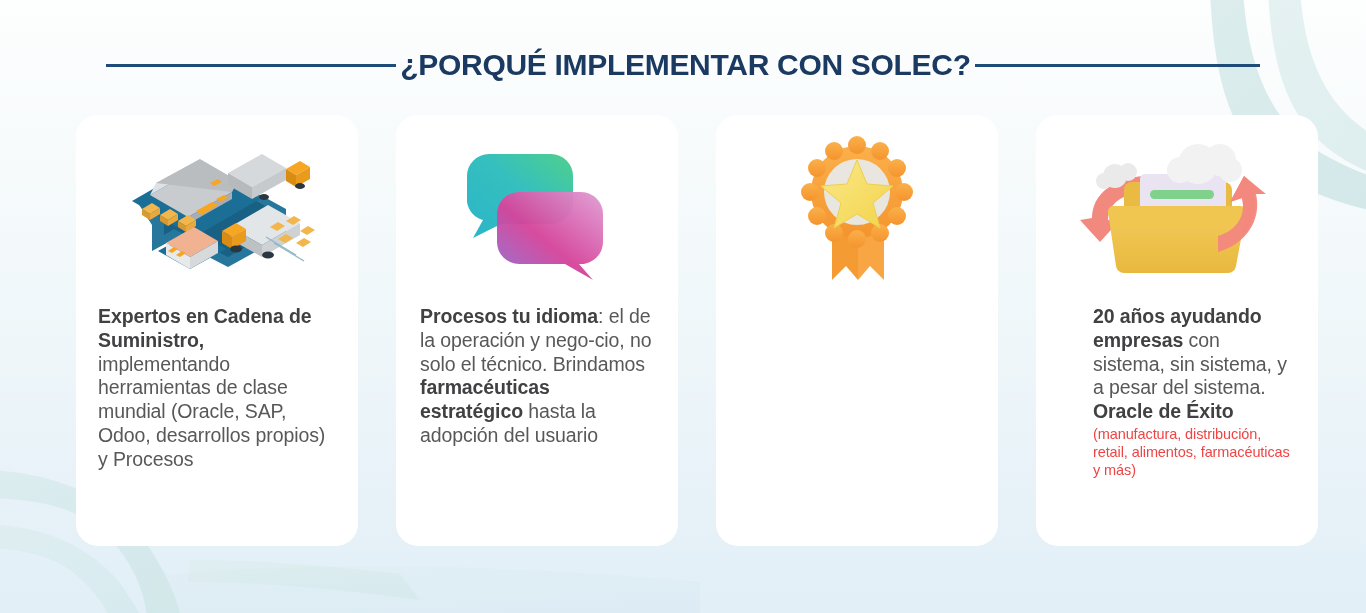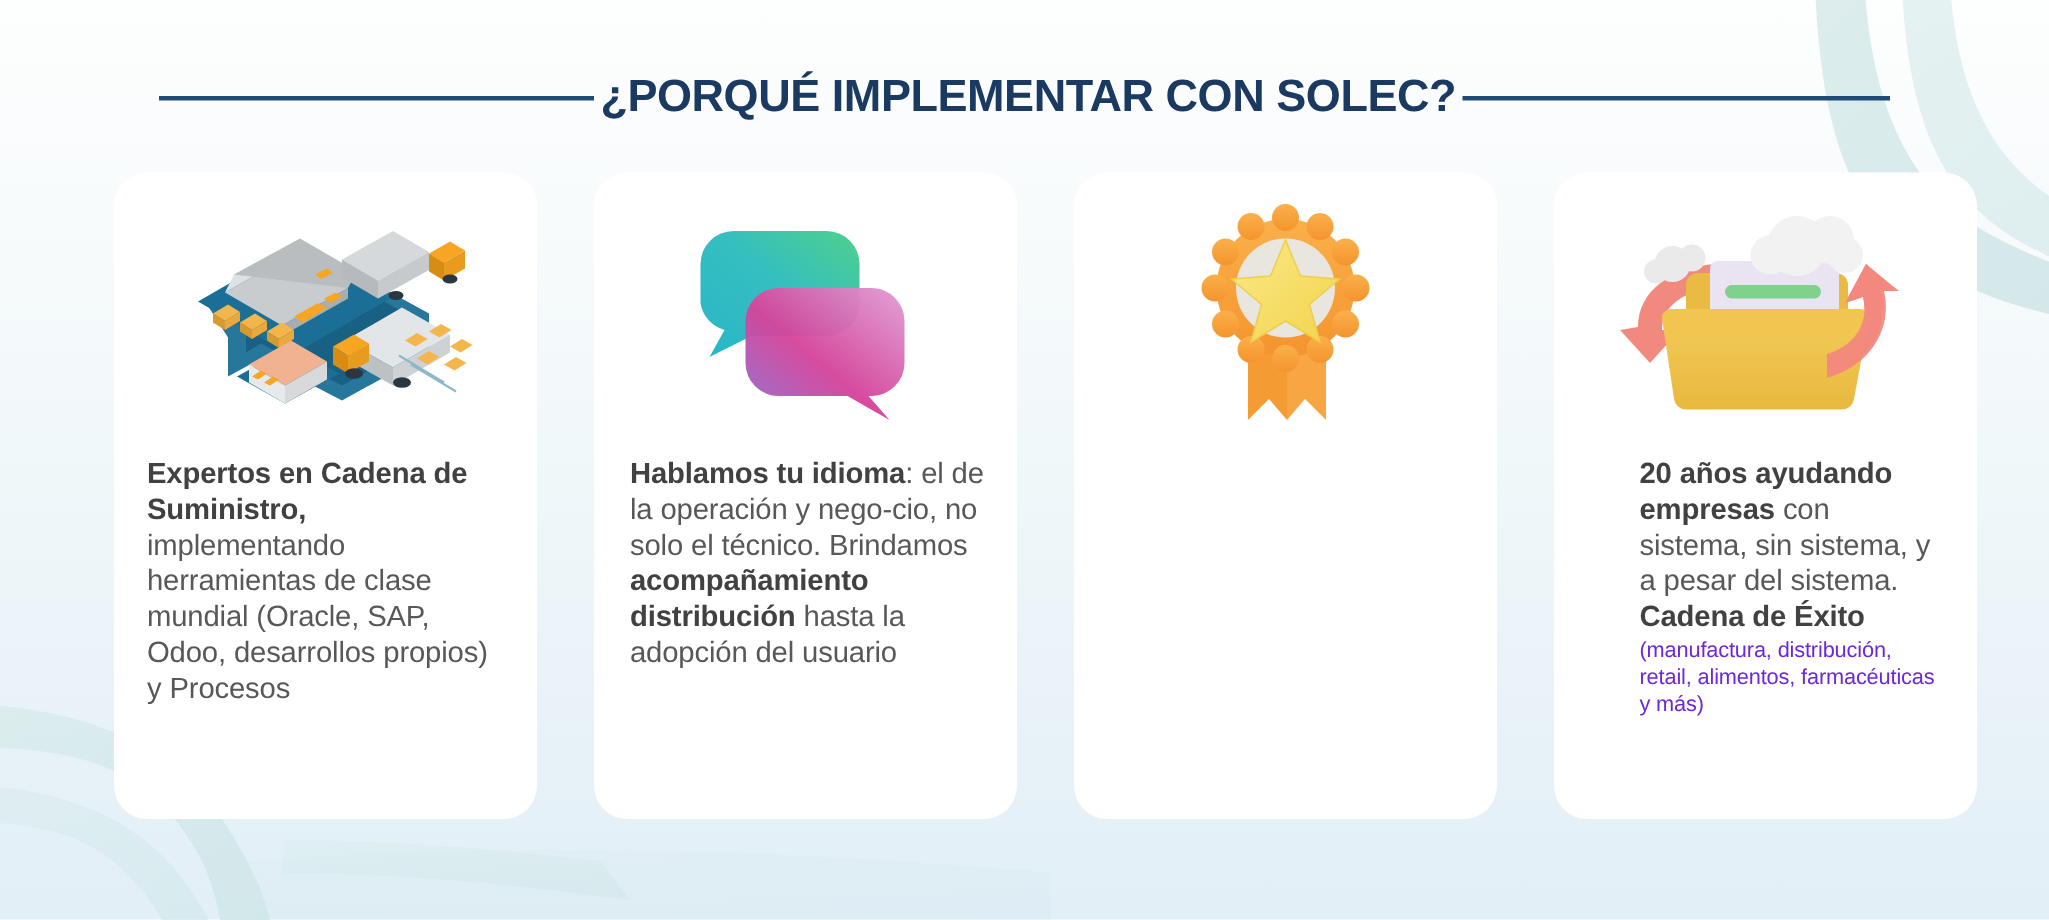--- a/index.html
+++ b/index.html
@@ -48,21 +48,21 @@
     display:flex; align-items:center; justify-content:center;
     padding-top:8px;
   }
   .card-body {
     padding:0 22px 0 22px;
     font-size:19.5px; line-height:1.22; color:#58585a;
     letter-spacing:-0.1px;
   }
   .card-body b { color:#414143; font-weight:bold; }
   .card-body .small {
-    display:block; font-size:14.5px; line-height:1.26; margin-top:1px; color:#6d28d9;
+    display:block; font-size:14.5px; line-height:1.26; margin-top:1px; color:#ef4444;
   }
   .card-2 .card-body, .card-3 .card-body { padding-left:24px; }
   .card-4 .card-body { padding-left:22px;margin-left:35px; }
 </style>
 </head>
 <body>
 
 <svg class="bg-deco" viewBox="0 0 1366 613" preserveAspectRatio="none">
   <defs>
     <linearGradient id="ribbonGrad" x1="0" y1="0" x2="1" y2="1">
@@ -201,21 +201,21 @@
           <path d="M32,20 h62 a22,22 0 0 1 22,22 v26 a22,22 0 0 1 -22,22 h-50 l-28,14 l10,-18
                    a22,22 0 0 1 -16,-18 v-26 a22,22 0 0 1 22,-22 z" fill="url(#bubTeal)"></path>
         </g>
 
         <g>
           <path d="M62,58 h62 a22,22 0 0 1 22,22 v28 a22,22 0 0 1 -22,22 h-2 l14,16 l-28,-16 h-46
                    a22,22 0 0 1 -22,-22 v-28 a22,22 0 0 1 22,-22 z" fill="url(#bubPink)" opacity="0.96"></path>
         </g>
       </svg>
     </div>
-    <div class="card-body"><b>Hablamos tu idioma</b>: el de la operación y nego-cio, no solo el técnico. Brindamos <b>acompañamiento distribución</b> hasta la adopción del usuario</div>
+    <div class="card-body"><b>Procesos tu idioma</b>: el de la operación y nego-cio, no solo el técnico. Brindamos <b>farmacéuticas estratégico</b> hasta la adopción del usuario</div>
   </div>
 
   <div class="card card-3">
     <div class="card-icon">
       <svg width="130" height="160" viewBox="0 0 130 160">
         <defs>
           <linearGradient id="ribOrange" x1="0" y1="0" x2="0" y2="1">
             <stop offset="0%" stop-color="#fbb04a"></stop>
             <stop offset="100%" stop-color="#f4942e"></stop>
           </linearGradient>
@@ -284,16 +284,16 @@
         </g>
         <g fill="#eaeaeb">
           <circle cx="45" cy="42" r="12"></circle>
           <circle cx="58" cy="38" r="9"></circle>
           <circle cx="34" cy="47" r="8"></circle>
         </g>
 
         <path d="M186,60 C192,86 176,110 148,118 L148,102 C168,96 176,80 172,64 L160,68 L174,42 L196,60 Z" fill="#f2887e" opacity="0.95"></path>
       </svg>
     </div>
-    <div class="card-body"><b>20 años ayudando empresas</b> con sistema, sin sistema, y a pesar del sistema.<br><b>Cadena de Éxito</b><span class="small">(manufactura, distribución, retail, alimentos, farmacéuticas y más)</span></div>
+    <div class="card-body"><b>20 años ayudando empresas</b> con sistema, sin sistema, y a pesar del sistema.<br><b>Oracle de Éxito</b><span class="small">(manufactura, distribución, retail, alimentos, farmacéuticas y más)</span></div>
   </div>
 
 </div>
 
 </body></html>

